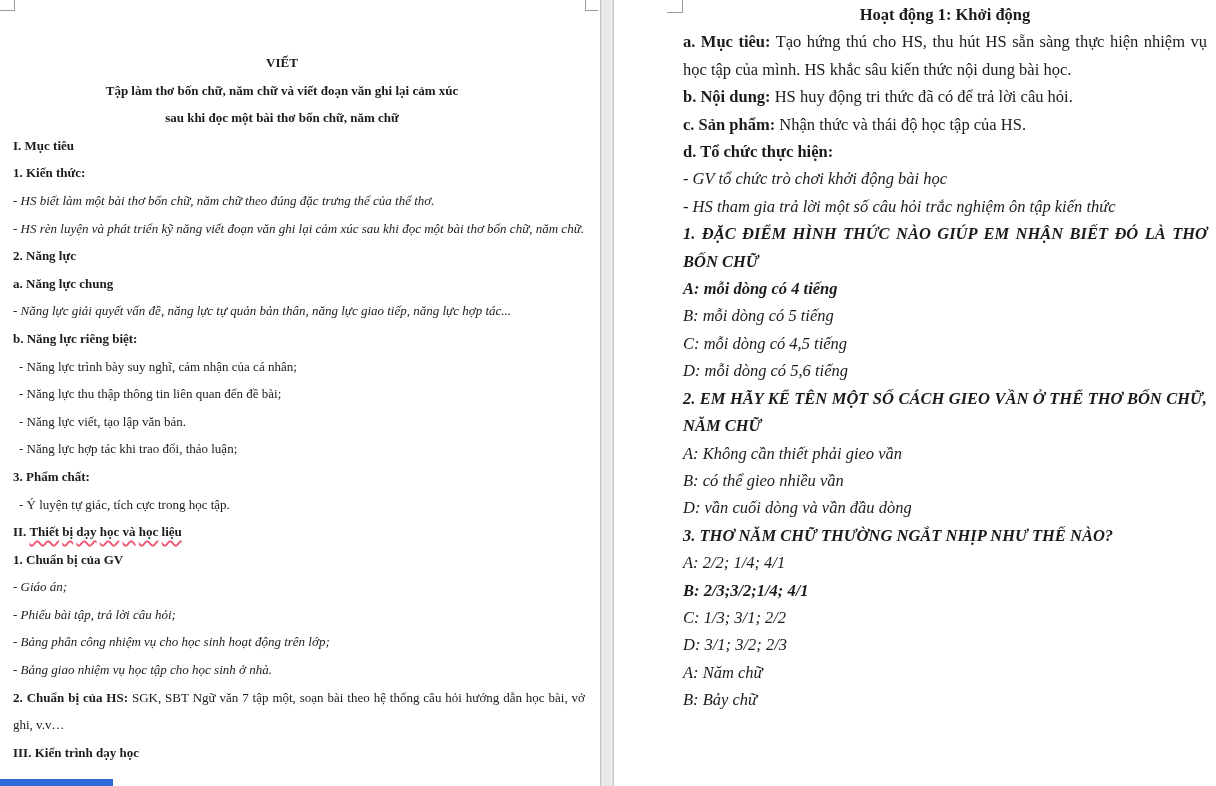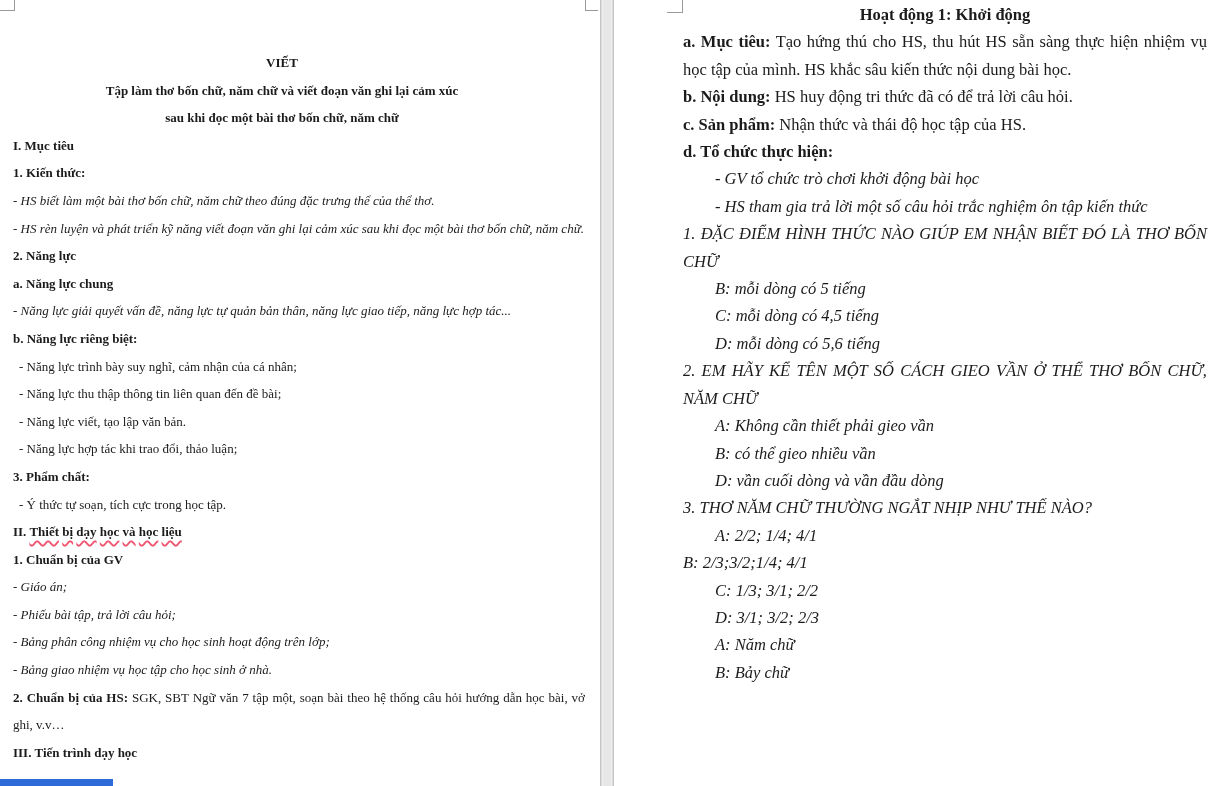--- a/index.html
+++ b/index.html
@@ -15,22 +15,22 @@
   #left-col{left:13px;top:17px;width:572px;line-height:27.6px;font-size:13px;margin-top:32px;}
   #right-col{left:69px;top:1px;width:524px;line-height:27.4px;font-size:16.5px;}
 
   .line{margin:0;text-align:justify;}
   .oneline{white-space:nowrap;}
   .center-bold{text-align:center;font-weight:bold;}
   #left-col .center-bold{padding-right:34px;}
   .bold{font-weight:bold;}
   .normal{font-weight:normal;font-style:italic;}
   .normal-indent{padding-left:6px;}
-  .italic{font-style:italic;margin-left:32px;}
-  .bold-italic{font-weight:normal;font-style:italic;}
+  .italic{font-style:italic;}
+  .bold-italic{font-weight:bold;font-style:italic;}
   .bold-lead .lead{font-weight:bold;}
   .wavy-heading{font-weight:bold;}
   .wavy{text-decoration-line:underline;text-decoration-style:wavy;text-decoration-color:#ef5570;text-decoration-thickness:2px;text-underline-offset:4px;}
 
   
   .crop{position:absolute;border:0 solid #9a9a9a;}
   #crop-lp-tl{left:0;top:0;width:14px;height:10px;border-right-width:1px;border-bottom-width:1px;}
   #crop-lp-tr{left:585px;top:0;width:12px;height:10px;border-left-width:1px;border-bottom-width:1px;}
   #crop-rp-tl{left:53px;top:0;width:15px;height:12px;border-right-width:1px;border-bottom-width:1px;}
 
@@ -52,45 +52,46 @@
       <p class="line normal">- HS rèn luyện và phát triển kỹ năng viết đoạn văn ghi lại cảm xúc sau khi đọc một bài thơ bốn chữ, năm chữ.</p>
       <p class="line bold oneline">2. Năng lực</p>
       <p class="line bold oneline">a. Năng lực chung</p>
       <p class="line normal">- Năng lực giải quyết vấn đề, năng lực tự quản bản thân, năng lực giao tiếp, năng lực hợp tác...</p>
       <p class="line bold oneline">b. Năng lực riêng biệt:</p>
       <p class="line normal-indent oneline">- Năng lực trình bày suy nghĩ, cảm nhận của cá nhân;</p>
       <p class="line normal-indent oneline">- Năng lực thu thập thông tin liên quan đến đề bài;</p>
       <p class="line normal-indent oneline">- Năng lực viết, tạo lập văn bản.</p>
       <p class="line normal-indent oneline">- Năng lực hợp tác khi trao đổi, thảo luận;</p>
       <p class="line bold oneline">3. Phẩm chất:</p>
-      <p class="line normal-indent oneline">- Ý thức tự soạn, tích cực trong học tập.</p>
+      <p class="line normal-indent oneline">- Ý luyện tự giác, tích cực trong học tập.</p>
       <p class="line wavy-heading oneline"><span class="lead">II. </span><span class="wavy">Thiết</span> <span class="wavy">bị</span> <span class="wavy">dạy</span> <span class="wavy">học</span> <span class="wavy">và</span> <span class="wavy">học</span> <span class="wavy">liệu</span></p>
       <p class="line bold oneline">1. Chuẩn bị của GV</p>
       <p class="line normal oneline">- Giáo án;</p>
       <p class="line normal oneline">- Phiếu bài tập, trả lời câu hỏi;</p>
       <p class="line normal oneline">- Bảng phân công nhiệm vụ cho học sinh hoạt động trên lớp;</p>
       <p class="line normal oneline">- Bảng giao nhiệm vụ học tập cho học sinh ở nhà.</p>
       <p class="line bold-lead"><span class="lead">2. Chuẩn bị của HS:</span> SGK, SBT Ngữ văn 7 tập một, soạn bài theo hệ thống câu hỏi hướng dẫn học bài, vở ghi, v.v…</p>
-      <p class="line bold oneline">III. Tiến trình dạy học</p>
+      <p class="line bold oneline">III. Kiến trình dạy học</p>
     </div>
 </div>
 
 <div id="gutter"></div>
 
 <div id="page-right" class="page">
   <div id="crop-rp-tl" class="crop"></div>
   <div id="right-col" class="col">
     <p class="line center-bold oneline">Hoạt động 1: Khởi động</p>
   <p class="line bold-lead"><span class="lead">a. Mục tiêu:</span> Tạo hứng thú cho HS, thu hút HS sẵn sàng thực hiện nhiệm vụ học tập của mình. HS khắc sâu kiến thức nội dung bài học.</p>
       <p class="line bold-lead oneline"><span class="lead">b. Nội dung:</span> HS huy động tri thức đã có để trả lời câu hỏi.</p>
       <p class="line bold-lead oneline"><span class="lead">c. Sản phẩm:</span> Nhận thức và thái độ học tập của HS.</p>
       <p class="line bold oneline">d. Tổ chức thực hiện:</p>
       <p class="line italic oneline">- GV tổ chức trò chơi khởi động bài học</p>
       <p class="line italic oneline">- HS tham gia trả lời một số câu hỏi trắc nghiệm ôn tập kiến thức</p>
       <p class="line bold-italic">1. ĐẶC ĐIỂM HÌNH THỨC NÀO GIÚP EM NHẬN BIẾT ĐÓ LÀ THƠ BỐN CHỮ</p>
+      <p class="line bold-italic oneline">A: mỗi dòng có 4 tiếng</p>
       <p class="line italic oneline">B: mỗi dòng có 5 tiếng</p>
       <p class="line italic oneline">C: mỗi dòng có 4,5 tiếng</p>
       <p class="line italic oneline">D: mỗi dòng có 5,6 tiếng</p>
       <p class="line bold-italic">2. EM HÃY KỂ TÊN MỘT SỐ CÁCH GIEO VẦN Ở THỂ THƠ BỐN CHỮ, NĂM CHỮ</p>
       <p class="line italic oneline">A: Không cần thiết phải gieo vần</p>
       <p class="line italic oneline">B: có thể gieo nhiều vần</p>
       <p class="line italic oneline">D: vần cuối dòng và vần đầu dòng</p>
       <p class="line bold-italic oneline">3. THƠ NĂM CHỮ THƯỜNG NGẮT NHỊP NHƯ THẾ NÀO?</p>
       <p class="line italic oneline">A: 2/2; 1/4; 4/1</p>
       <p class="line bold-italic oneline">B: 2/3;3/2;1/4; 4/1</p>

